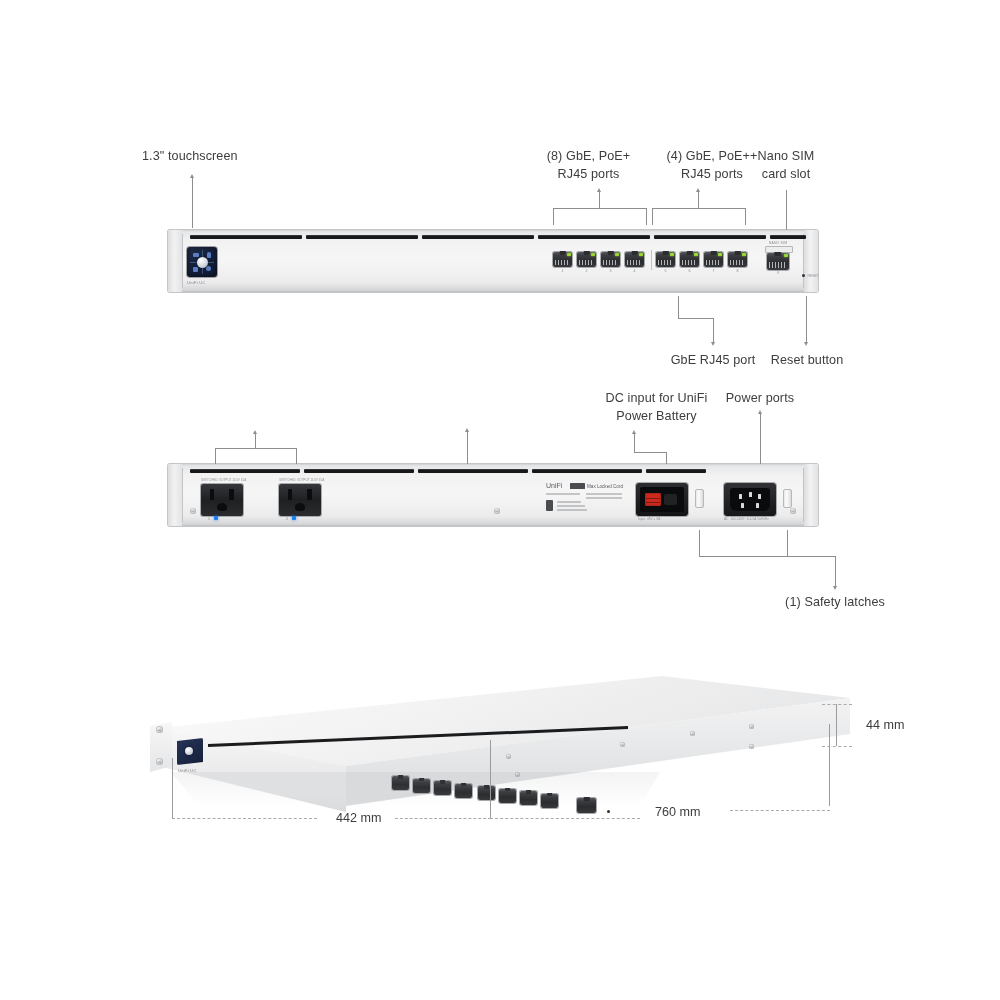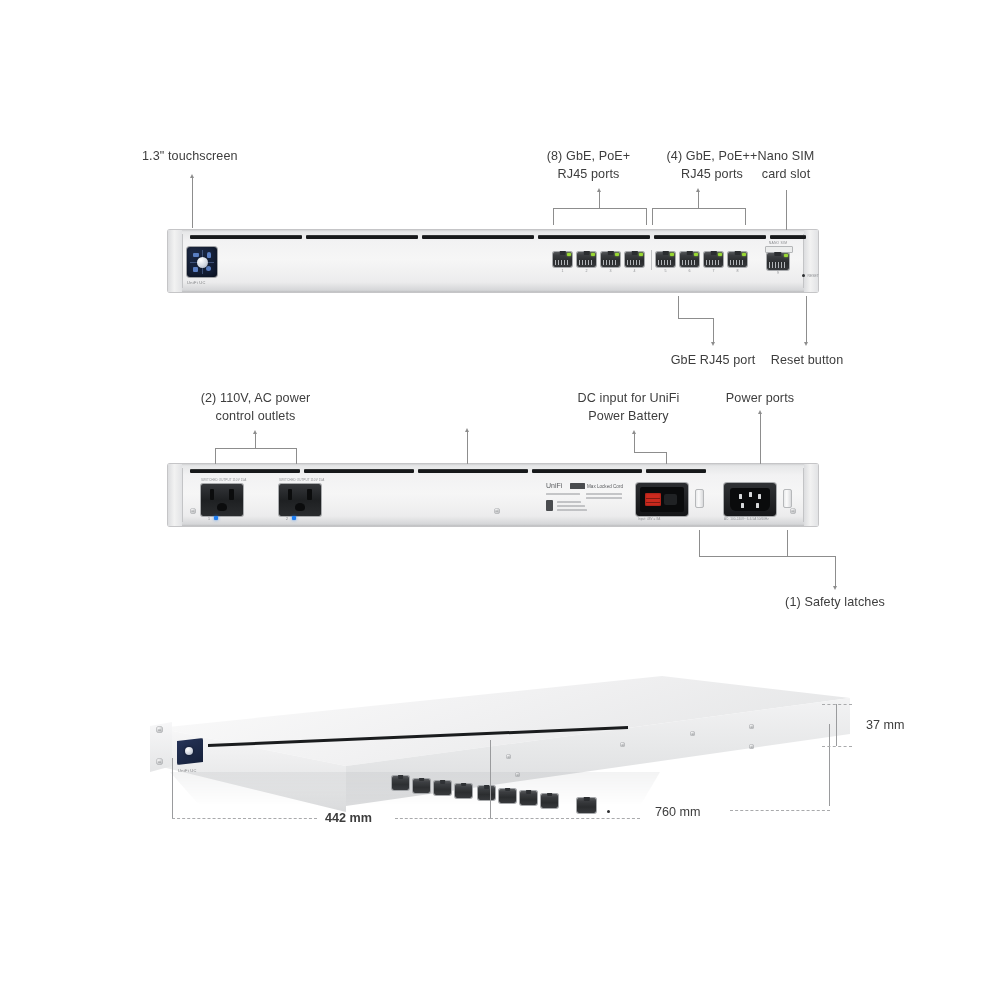--- a/index.html
+++ b/index.html
@@ -303,30 +303,28 @@
   <div class="vline" style="left:678px;top:296px;height:22px;"></div>
   <div class="hline" style="left:678px;top:318px;width:35px;"></div>
   <div class="vline" style="left:713px;top:318px;height:24px;"></div>
   <div class="arrowdown" style="left:710.5px;top:342px;"></div>
   <div class="callout c" style="left:633px;top:352px;width:160px;">GbE RJ45 port</div>
 
   <div class="vline" style="left:806px;top:296px;height:46px;"></div>
   <div class="arrowdown" style="left:803.5px;top:342px;"></div>
   <div class="callout c" style="left:744px;top:352px;width:126px;">Reset button</div>
 
-  <div class="callout c" style="left:178px;top:390px;width:155px;">(2) 110V, AC power
-control outlets</div>
   <div class="bracket" style="left:215px;top:448px;width:80px;height:16px;"></div>
   <div class="vline" style="left:255px;top:432px;height:16px;"></div>
   <div class="arrowup" style="left:252.5px;top:430px;"></div>
 
   <div class="vline" style="left:467px;top:430px;height:34px;"></div>
   <div class="arrowup" style="left:464.5px;top:428px;"></div>
 
-  <div class="callout c" style="left:556px;top:390px;width:145px;">DC input for UniFi
+  <div class="callout c" style="left:584px;top:390px;width:145px;">DC input for UniFi
 Power Battery</div>
   <div class="vline" style="left:634px;top:432px;height:20px;"></div>
   <div class="arrowup" style="left:631.5px;top:430px;"></div>
   <div class="hline" style="left:634px;top:452px;width:32px;"></div>
   <div class="vline" style="left:666px;top:452px;height:12px;"></div>
 
   <div class="callout c" style="left:700px;top:390px;width:120px;">Power ports</div>
   <div class="vline" style="left:760px;top:412px;height:52px;"></div>
   <div class="arrowup" style="left:757.5px;top:410px;"></div>
 
@@ -460,25 +458,25 @@
   </div>
 
   <div class="refl" style="left:160px;top:772px;width:520px;height:34px;
               background:linear-gradient(180deg,rgba(120,125,130,.55),rgba(255,255,255,0));
               clip-path:polygon(10px 0,500px 0,480px 34px,40px 34px);"></div>
 
   <div class="dimsolid" style="left:172px;top:758px;width:1px;height:60px;"></div>
   <div class="dimsolid" style="left:490px;top:740px;width:1px;height:78px;"></div>
   <div class="dimline" style="left:172px;top:818px;width:145px;"></div>
   <div class="dimline" style="left:395px;top:818px;width:96px;"></div>
-  <div class="dimtxt" style="left:325px;top:811px;font-weight:bold;">442 mm</div>
+  <div class="dimtxt" style="left:336px;top:811px;">442 mm</div>
 
   <div class="dimsolid" style="left:829px;top:724px;width:1px;height:82px;"></div>
   <div class="dimline" style="left:490px;top:818px;width:150px;"></div>
   <div class="dimline" style="left:730px;top:810px;width:100px;"></div>
   <div class="dimtxt" style="left:655px;top:805px;">760 mm</div>
 
   <div class="dimsolid" style="left:836px;top:704px;width:1px;height:42px;"></div>
   <div class="dimline" style="left:822px;top:704px;width:30px;"></div>
   <div class="dimline" style="left:822px;top:746px;width:30px;"></div>
-  <div class="dimtxt" style="left:866px;top:718px;">37 mm</div>
+  <div class="dimtxt" style="left:866px;top:718px;">44 mm</div>
 
 </div>
 
 </body></html>

